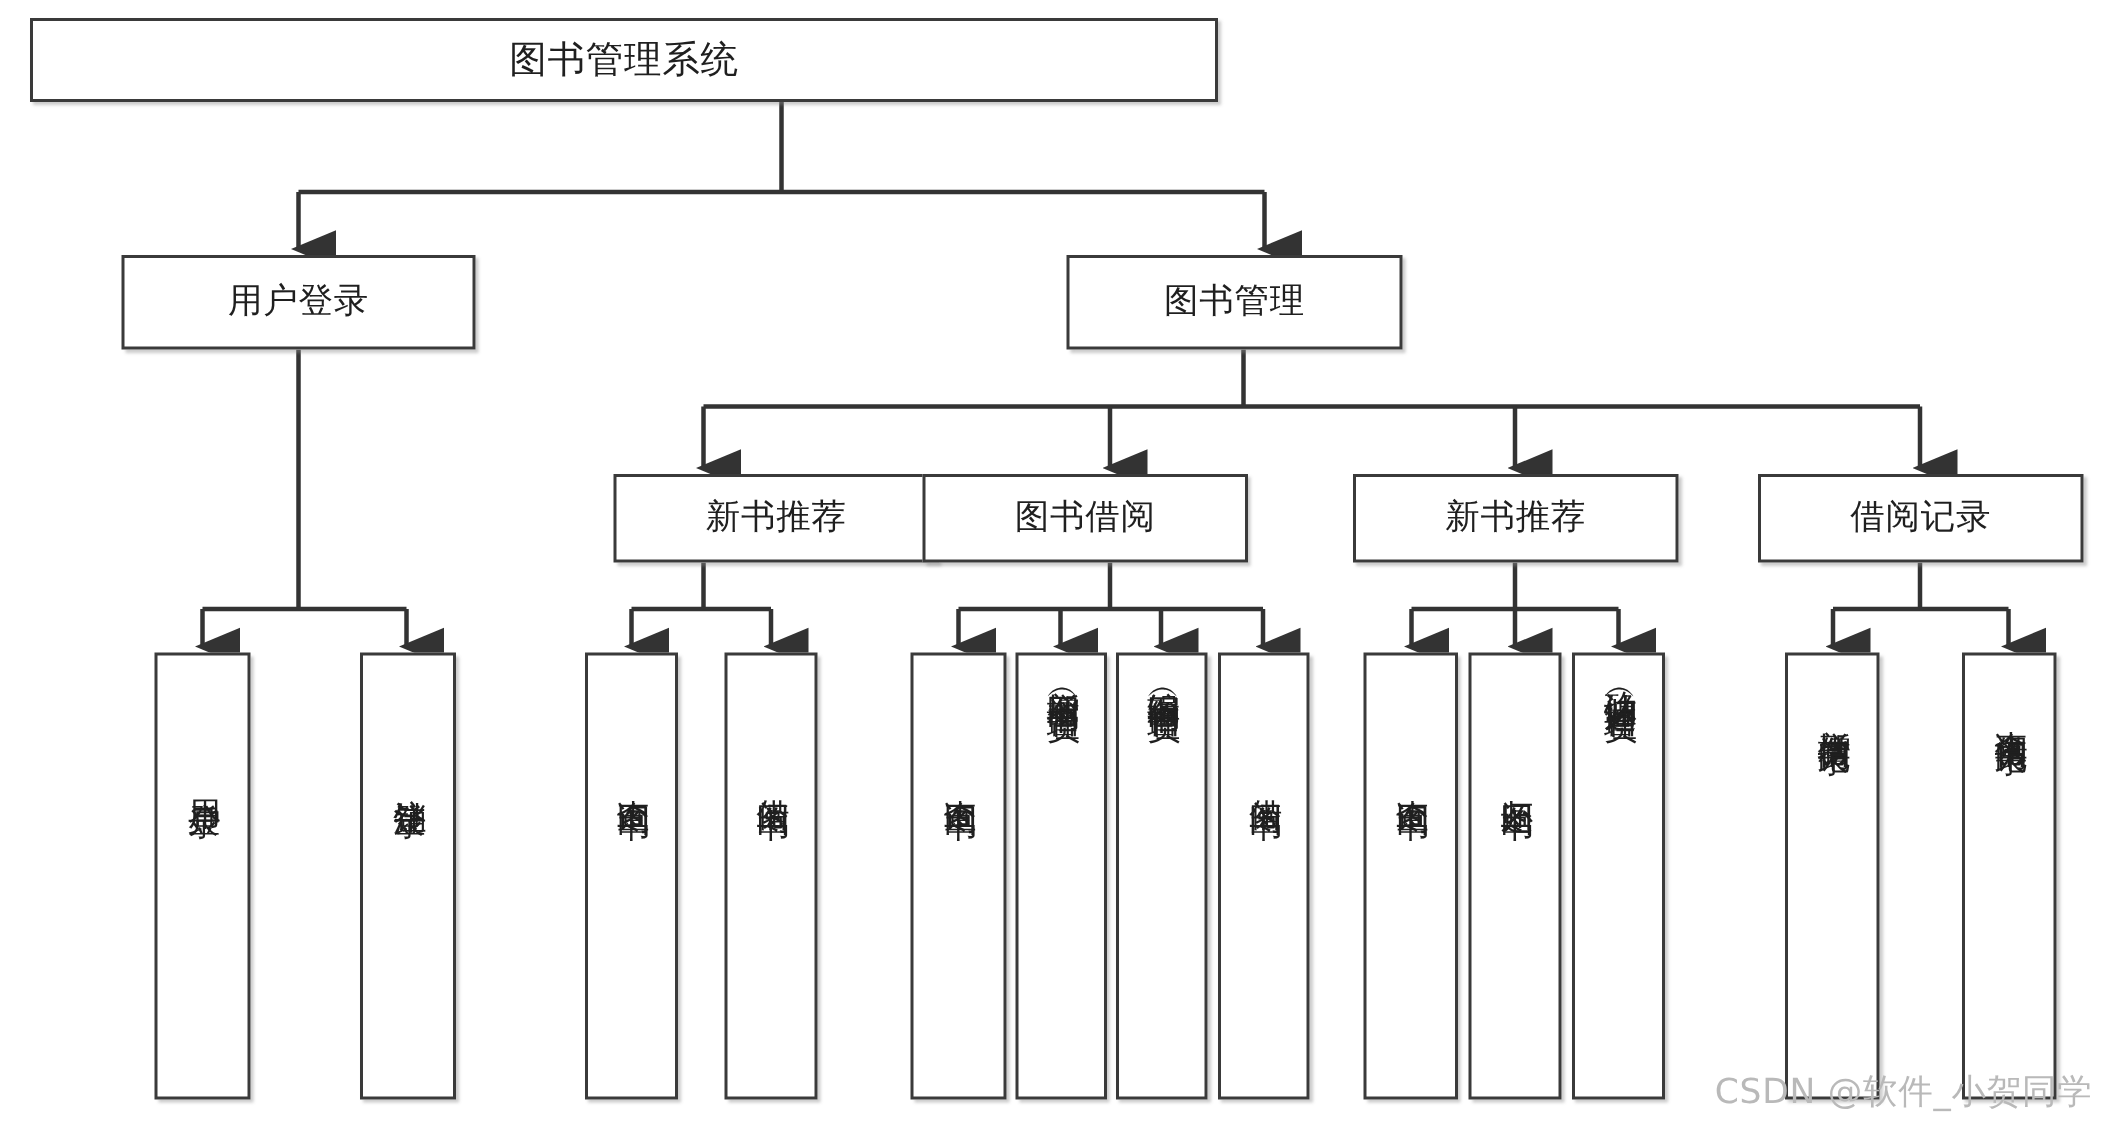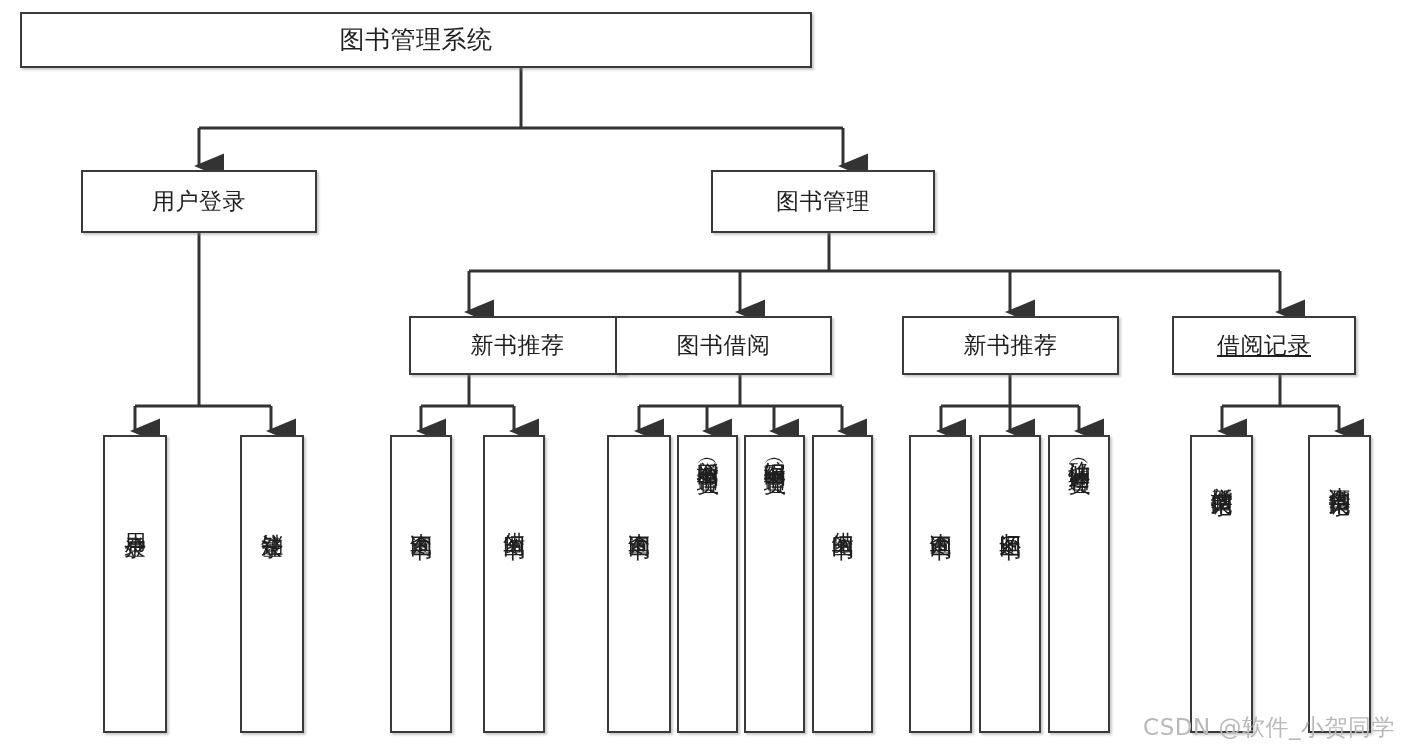--- a/index.html
+++ b/index.html
@@ -150,21 +150,21 @@
 
   <div class="node horizontal" style="left:361px; top:316px; width:217px; height:59px;margin-left:48px;">
     <span class="node-label">新书推荐</span>
   </div>
   <div class="node horizontal" style="left:615px; top:316px; width:217px; height:59px;">
     <span class="node-label">图书借阅</span>
   </div>
   <div class="node horizontal" style="left:902px; top:316px; width:217px; height:59px;">
     <span class="node-label">新书推荐</span>
   </div>
-  <div class="node horizontal" style="left:1172px; top:316px; width:184px; height:59px;text-decoration:underline;">
+  <div class="node horizontal" style="left:1172px; top:316px; width:217px; height:59px;">
     <span class="node-label">借阅记录</span>
   </div>
 
   <div class="node leaf short" style="left:103px; top:435px; width:64px; height:298px; padding-top:78px;">
     <span class="node-label">用户登录</span>
   </div>
   <div class="node leaf short" style="left:240px; top:435px; width:64px; height:298px; padding-top:78px;">
     <span class="node-label">注销登录</span>
   </div>
 

